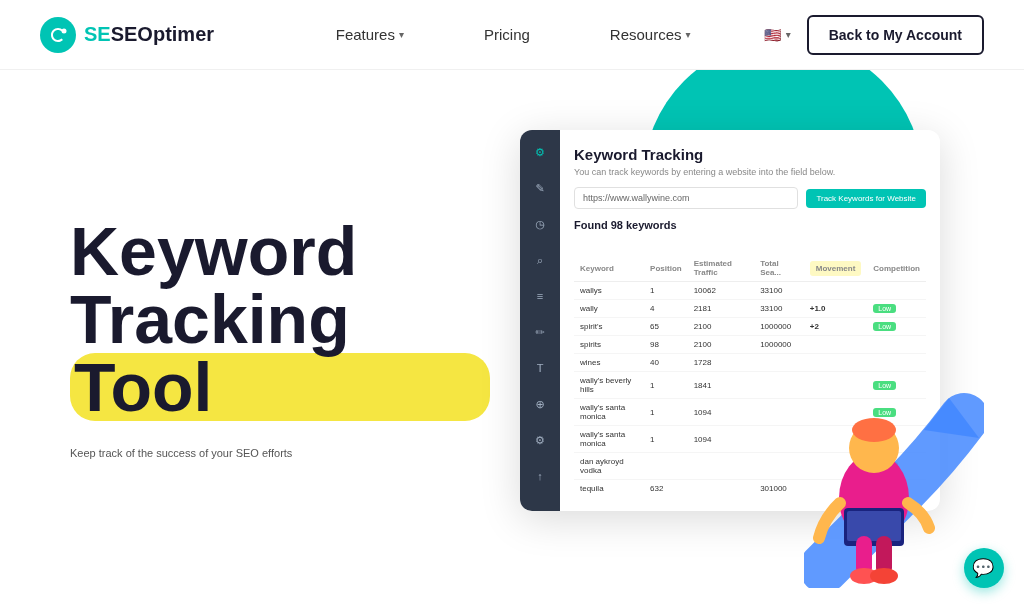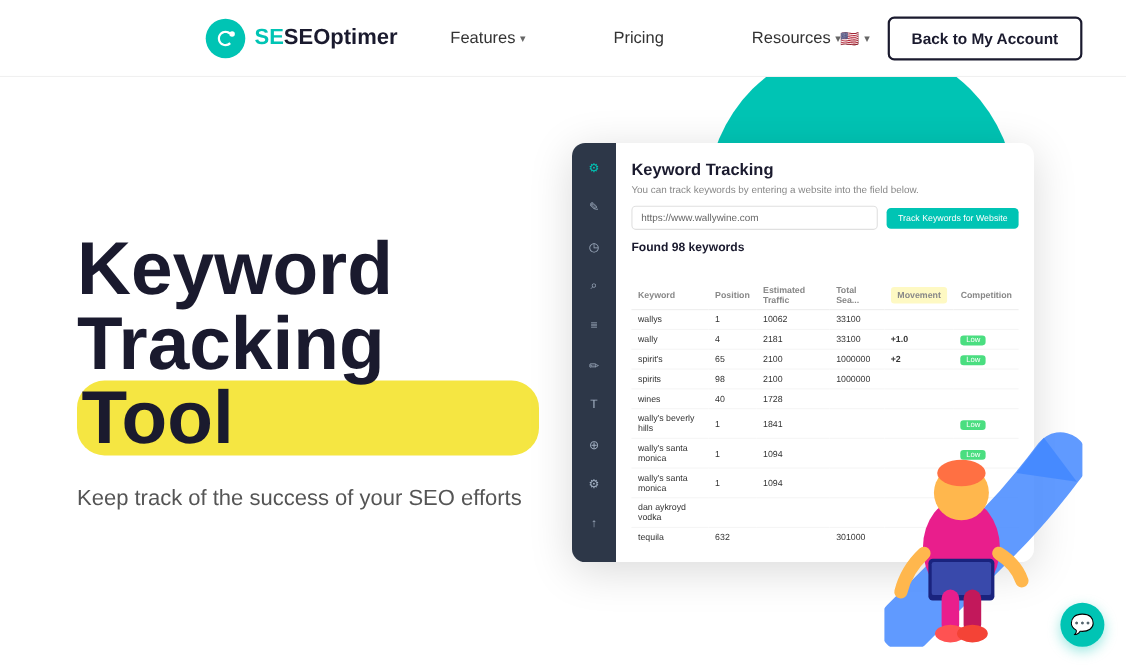--- a/index.html
+++ b/index.html
@@ -1,20 +1,20 @@
 <!DOCTYPE html>
 <html><head>
   <meta charset="utf-8">
   <style>
     * { margin: 0; padding: 0; box-sizing: border-box; }
     body { font-family: -apple-system, BlinkMacSystemFont, 'Segoe UI', sans-serif; background: #fff; width: 1024px; height: 608px; overflow: hidden; position: relative; }
 
     
     header {
-      display: flex; align-items: center; justify-content: flex-end;
+      display: flex; align-items: center; justify-content: space-between;
       padding: 0 40px; height: 70px; border-bottom: 1px solid #f0f0f0;
       position: relative; z-index: 10;
     }
     .logo { display: flex; align-items: center; gap: 8px; }
     .logo-icon {
       width: 36px; height: 36px;
       background: #00c4b4; border-radius: 50%;
       display: flex; align-items: center; justify-content: center;
       color: #fff; font-size: 18px; font-weight: bold;
     }
@@ -51,21 +51,21 @@
     
     .hero-left { flex: 0 0 420px; z-index: 2; }
     .hero-title {
       font-size: 68px; font-weight: 900; color: #1a1a2e; line-height: 1.0;
       margin-bottom: 24px;
     }
     .hero-title .highlight {
       background: #f5e642; padding: 0 4px; border-radius: 25px;
     }
     .hero-subtitle {
-      font-size: 20px; color: #555; font-weight: 400; line-height: 1.5;
+      font-size: 11px; color: #555; font-weight: 400; line-height: 1.5;
     }
 
     
     .hero-right {
       flex: 1; position: relative; height: 100%; display: flex; align-items: center; justify-content: center;
     }
 
     
     .green-circle {
       position: absolute;

